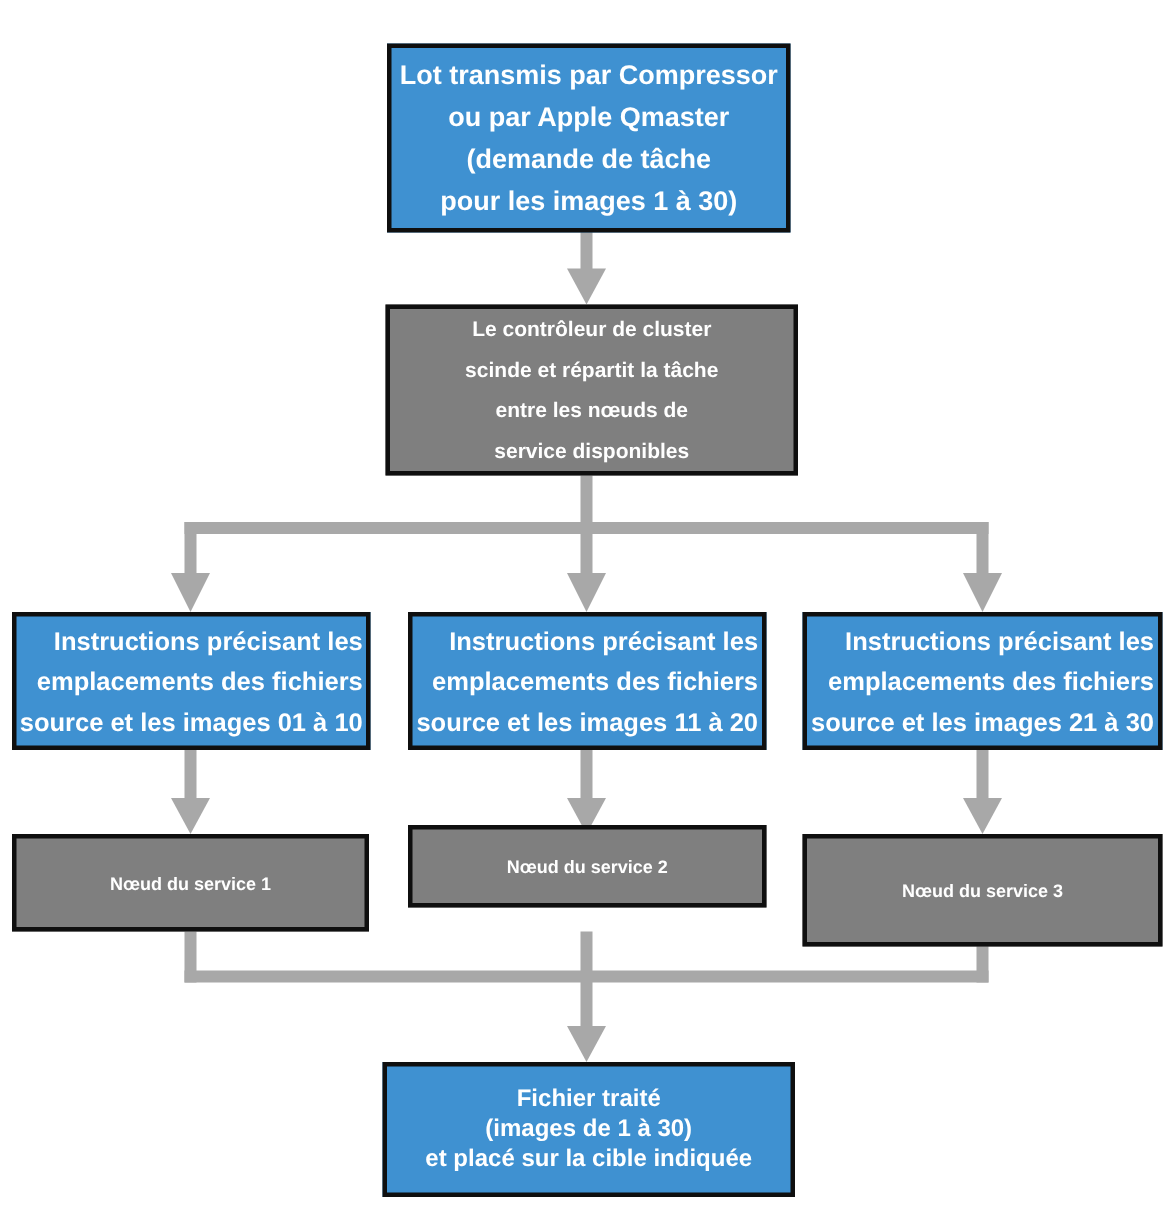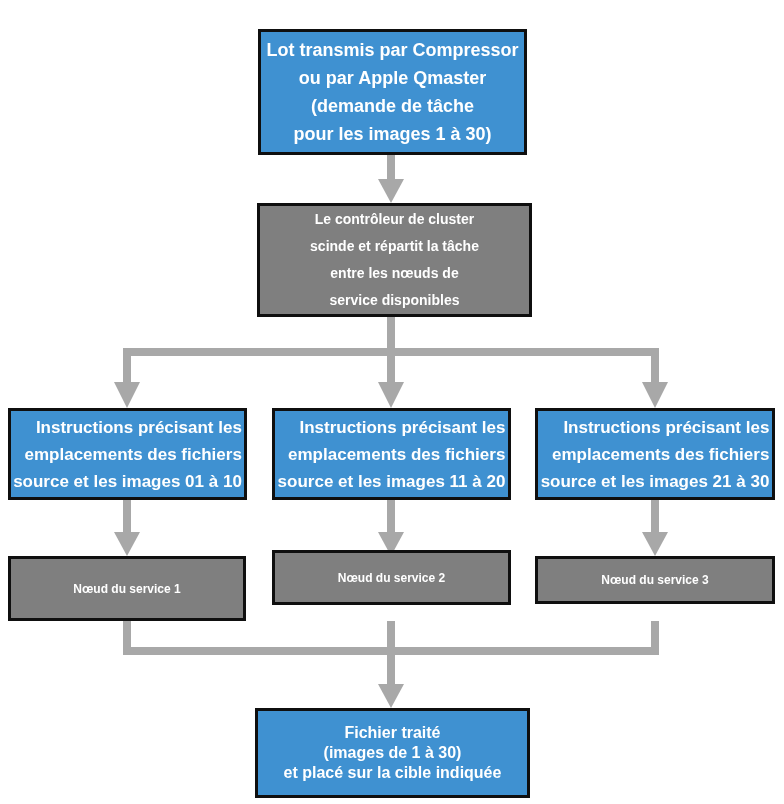--- a/index.html
+++ b/index.html
@@ -123,21 +123,21 @@
   </div>
 
   <div class="box gray fs-node" style="left:8px;top:556px;width:238px;height:65px">
     <span class="box-text">Nœud du service 1</span>
   </div>
 
   <div class="box gray fs-node" style="left:272px;top:550px;width:239px;height:55px">
     <span class="box-text">Nœud du service 2</span>
   </div>
 
-  <div class="box gray fs-node" style="left:535px;top:556px;width:240px;height:48px">
+  <div class="box gray fs-node" style="left:535px;top:556px;width:240px;height:75px">
     <span class="box-text">Nœud du service 3</span>
   </div>
 
   <div class="box blue fs-out" style="left:255px;top:708px;width:275px;height:90px">
     <span class="box-text">Fichier traité
 (images de 1 à 30)
 et placé sur la cible indiquée</span>
   </div>
 
 </div>

